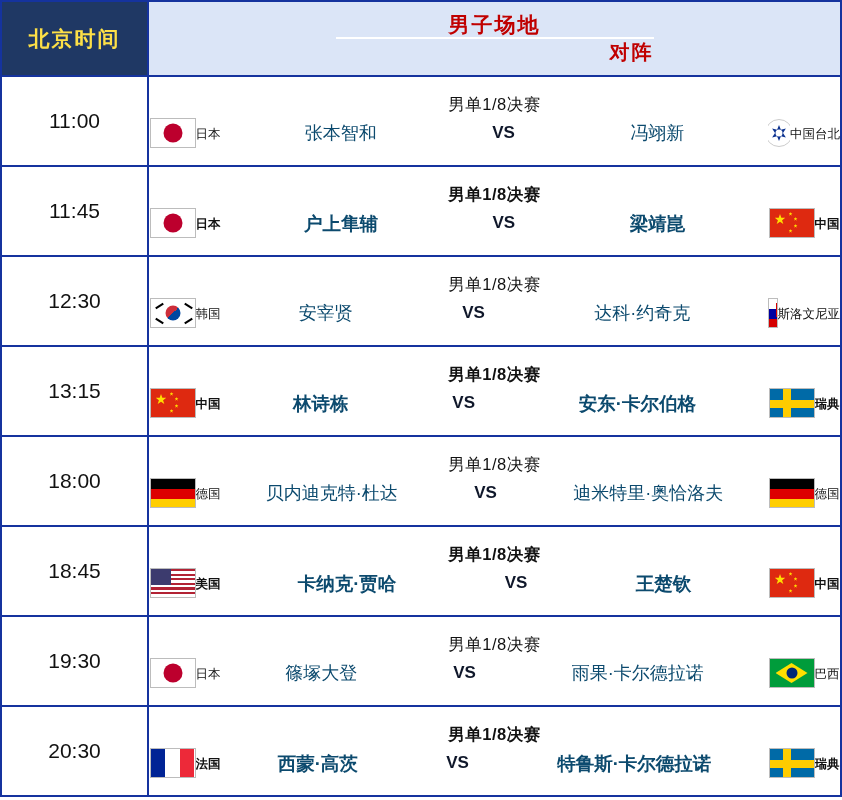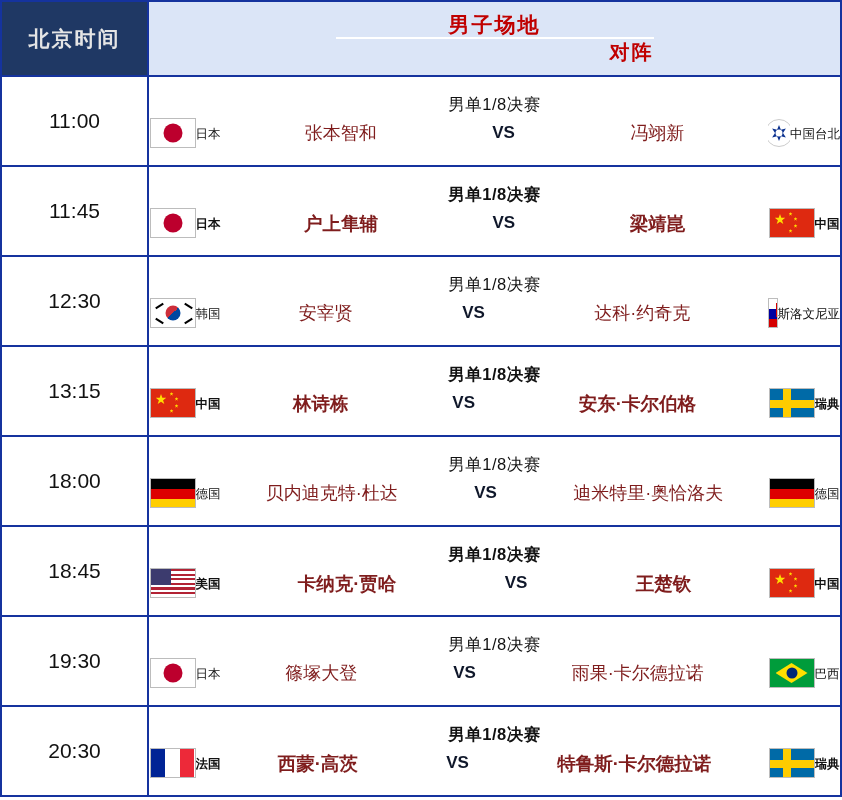--- a/index.html
+++ b/index.html
@@ -22,21 +22,21 @@
   }
   table.schedule td, table.schedule th {
     border: 2px solid #15339e;
     padding: 0;
     vertical-align: middle;
   }
   
   .hdr-time {
     width: 147px;
     background: #1f3864;
-    color: #e5e5e5;
+    color: #fde047;
     font-size: 21px;
     font-weight: bold;
     text-align: center;
     letter-spacing: 2px;
     height: 75px;
   }
   .hdr-main {
     background: #dbe5f7;
     height: 75px;
     position: relative;
@@ -104,21 +104,21 @@
     flex-direction: row;
     align-items: center;
     justify-content: center;
     width: 72px;
     flex: 0 0 72px;
   }
   .player {
     flex: 1 1 auto;
     text-align: center;
     font-size: 18px;
-    color: #7f1d1d;
+    color: #0c4a6e;
     white-space: nowrap;
     overflow: hidden;
   }
   .player.bold { font-weight: bold; font-size: 18.5px; }
   .vs {
     flex: 0 0 86px;
     text-align: center;
     font-size: 17px;
     color: #0f172a;
     font-weight: bold;

